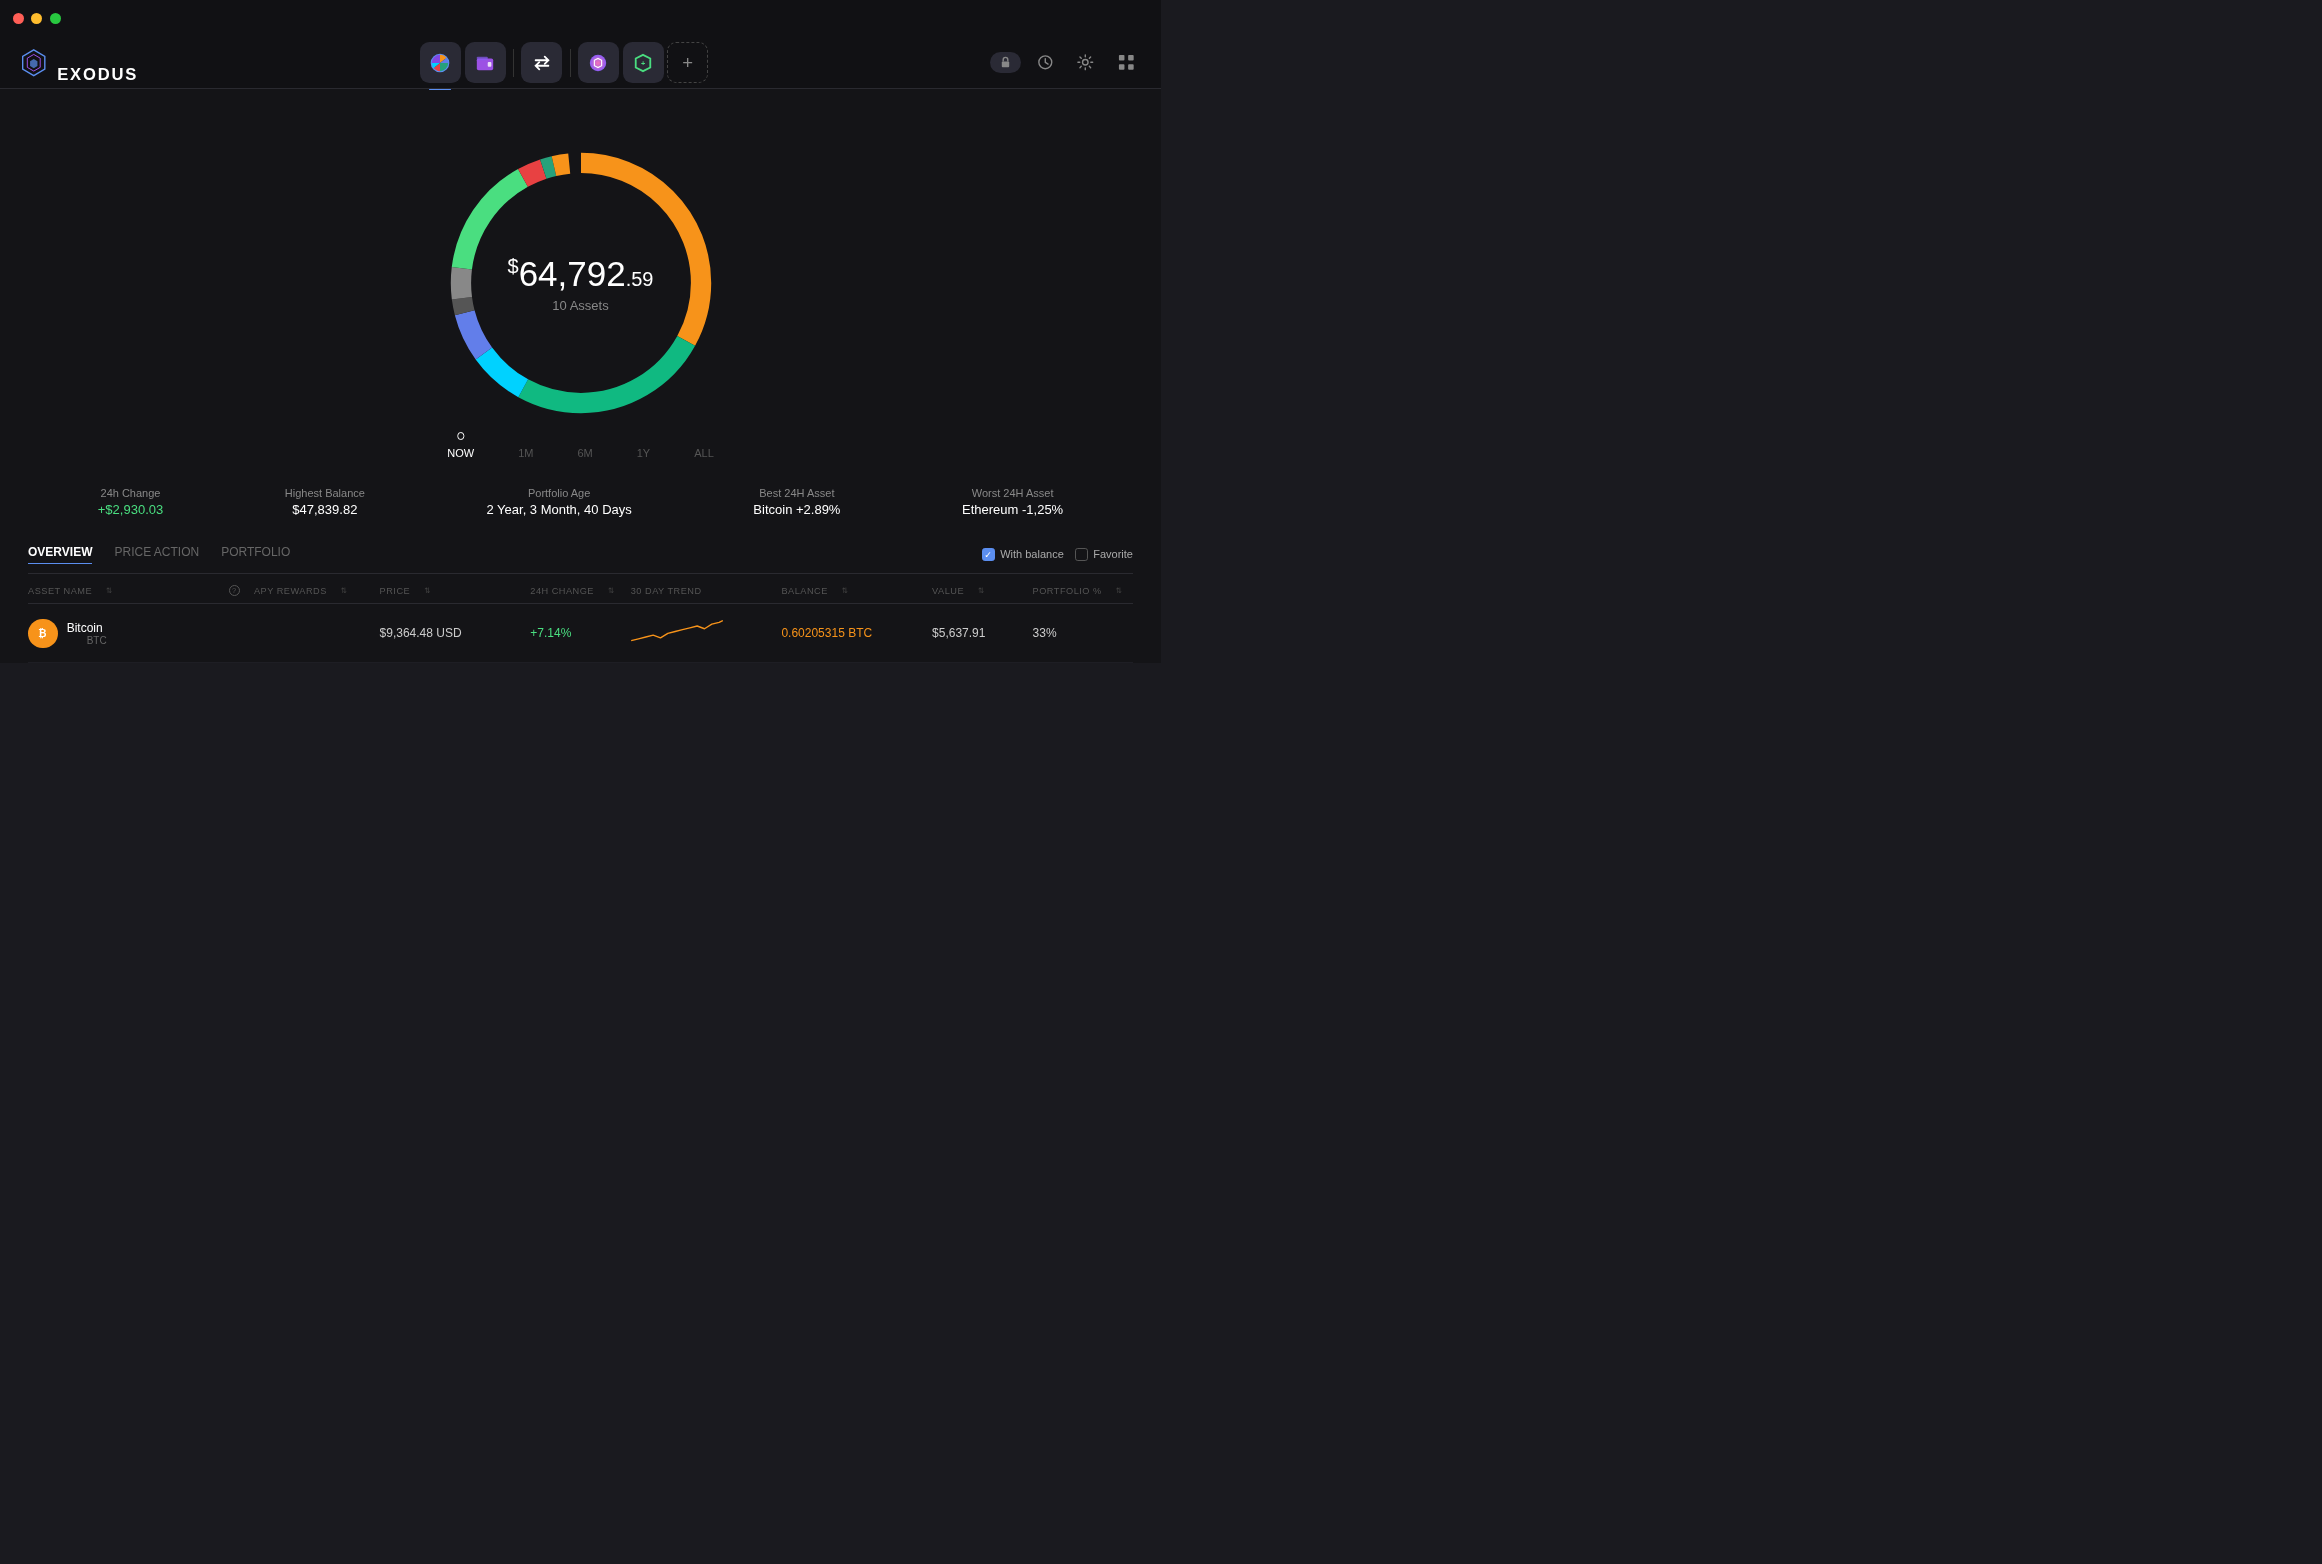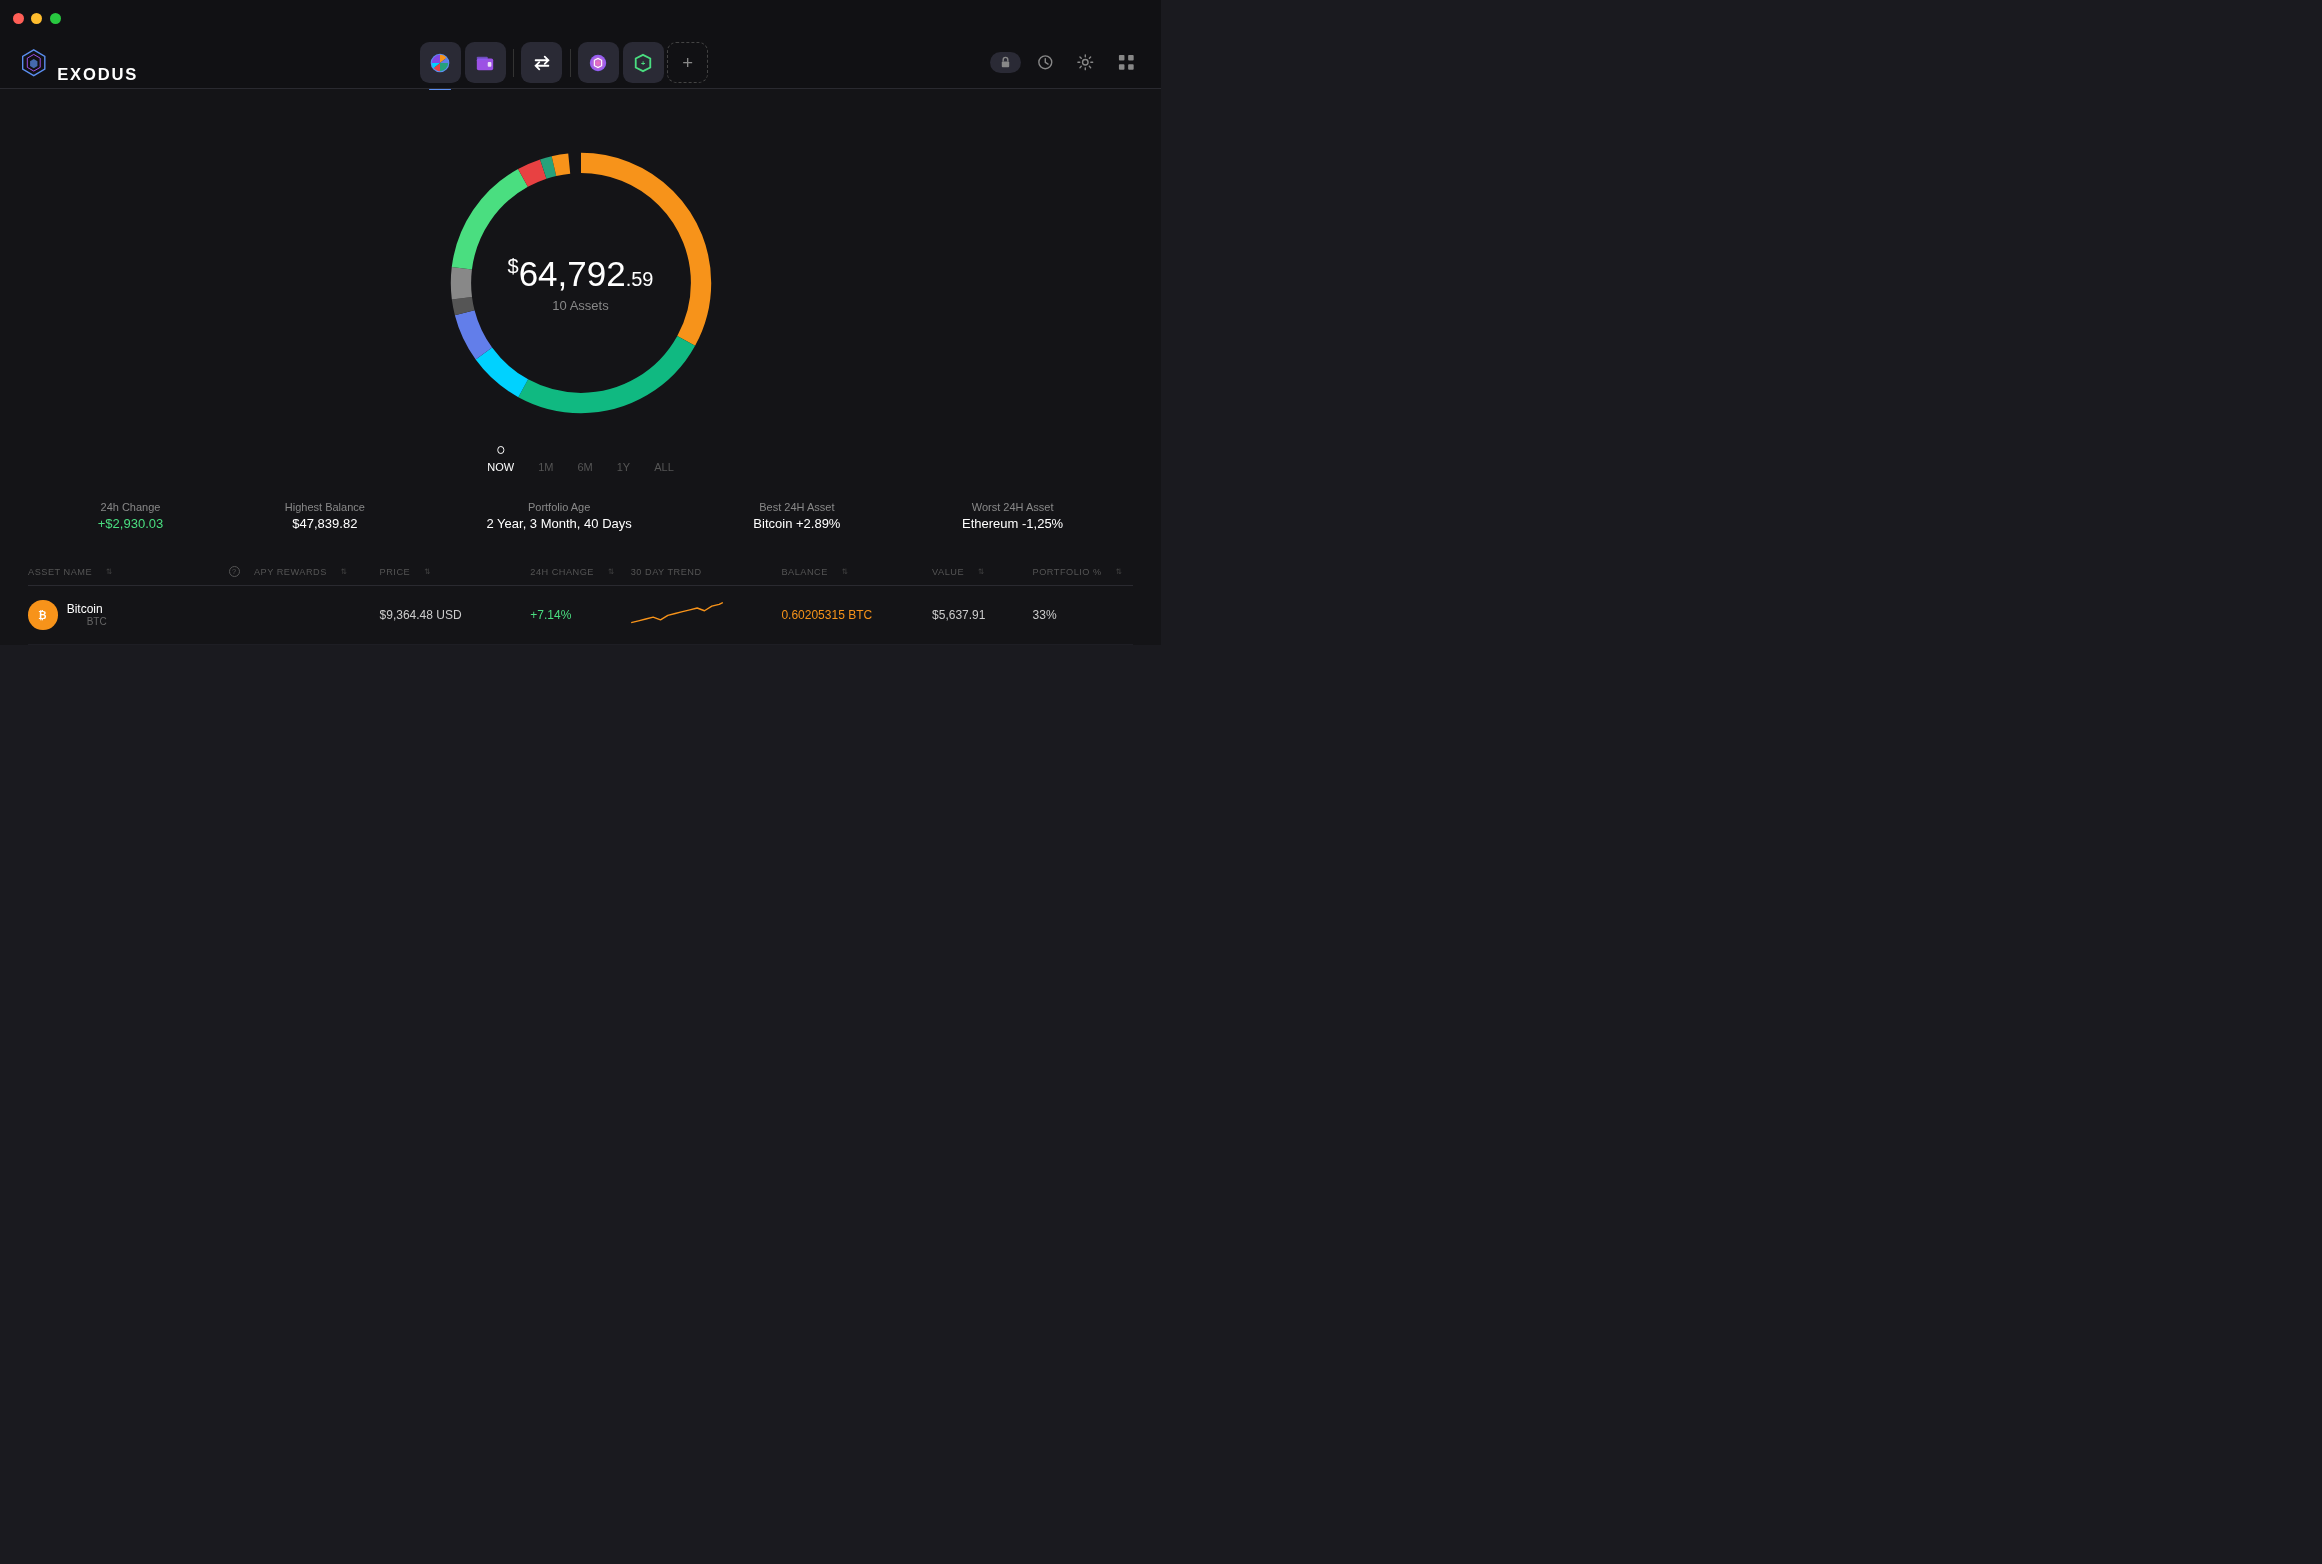--- a/index.html
+++ b/index.html
@@ -174,22 +174,22 @@
     .donut-assets {
       font-size: 13px;
       color: #888;
       margin-top: 3.7px;
     }
 
     
     .timeline {
       display: flex;
       align-items: flex-start;
-      gap: 24px;
-      margin-top: 21px;
+      gap: 44px;
+      margin-top: 7px;
     }
     .timeline-item {
       font-size: 11px;
       color: #555;
       cursor: pointer;
       position: relative;
     }
     .timeline-item.active {
       color: #fff;
     }
@@ -509,20 +509,37 @@
       </div>
       <div class="stat-item">
         <div class="stat-label">Worst 24H Asset</div>
         <div class="stat-value">Ethereum -1,25%</div>
       </div>
     </div>
   </div>
 
   <div class="table-section">
 
+    <div class="tabs-row">
+      <div class="tabs-left">
+        <div class="tab active">OVERVIEW</div>
+        <div class="tab">PRICE ACTION</div>
+        <div class="tab">PORTFOLIO</div>
+      </div>
+      <div class="tabs-right">
+        <div class="filter-item">
+          <div class="checkbox checked">✓</div>
+          <span>With balance</span>
+        </div>
+        <div class="filter-item">
+          <div class="checkbox"></div>
+          <span>Favorite</span>
+        </div>
+      </div>
+    </div>
 
     <div class="table-header">
       <div class="th">
         <span>ASSET NAME</span>
         <span class="sort-icon">⇅</span>
       </div>
       <div class="th">
         <span style="width:11px;height:11px;border-radius:50%;border:0.9px solid #555;display:inline-flex;align-items:center;justify-content:center;font-size:7.4px;color:#555">?</span>
         <span>APY REWARDS</span>
         <span class="sort-icon">⇅</span>

